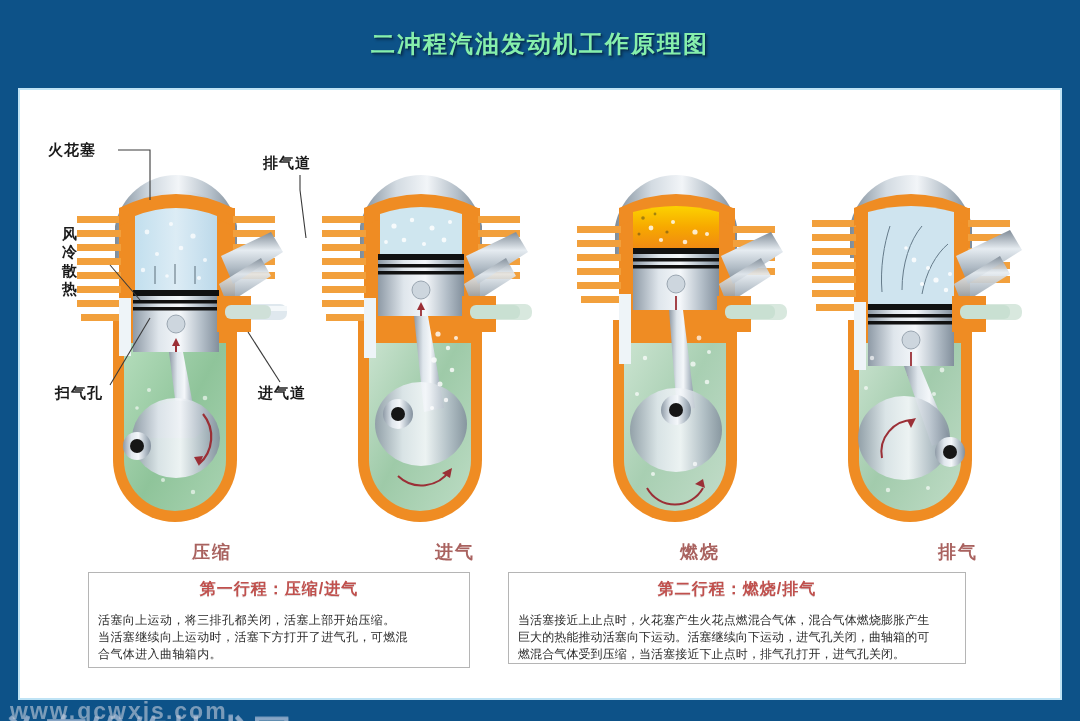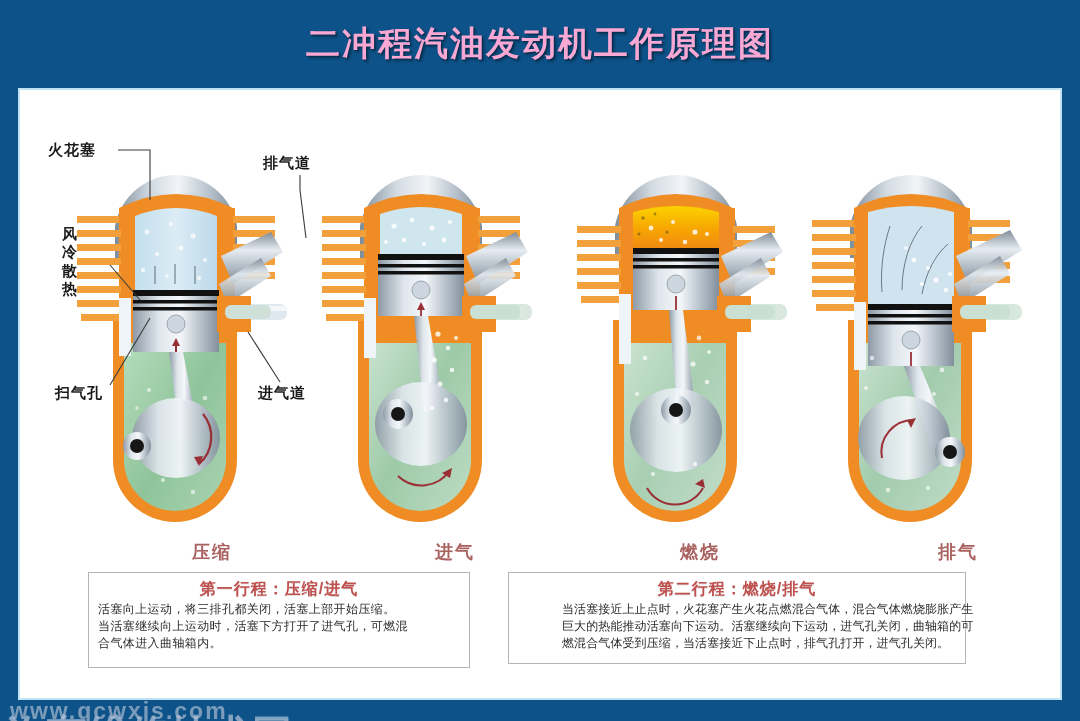--- a/index.html
+++ b/index.html
@@ -10,21 +10,21 @@
     position:relative;
   }
   #poster{position:absolute;inset:0;background:#0d5288;}
 
   
   .title-bar{
     position:absolute;left:0;top:0;width:1080px;height:88px;
     display:flex;align-items:center;justify-content:center;
   }
   .title-text{
-    color:#f9a8d4;font-size:34px;font-weight:bold;letter-spacing:2px;
+    color:#86efac;font-size:24px;font-weight:bold;letter-spacing:2px;
     text-shadow:1px 1px 0 #062f52, 2px 2px 3px rgba(0,0,0,.45);
     white-space:nowrap;
   }
 
   
   .panel{
     position:absolute;left:18px;top:88px;width:1044px;height:612px;
     background:#ffffff;
     border:2px solid #bfe3f5;
     box-sizing:border-box;
@@ -65,28 +65,28 @@
   
   .caption{
     position:absolute;top:572px;
     border:1px solid #b5b5b5;background:#ffffff;
     box-sizing:border-box;padding:6px 9px 7px 9px;
   }
   .cap1{left:88px;width:382px;height:96px;}
   .cap2{left:508px;width:458px;height:92px;}
   .cap-head{
     text-align:center;color:#c0504d;font-size:16px;font-weight:bold;
-    letter-spacing:1px;margin-bottom:1px;text-shadow:0 1px 0 rgba(0,0,0,.12);
+    letter-spacing:1px;margin-bottom:12px;text-shadow:0 1px 0 rgba(0,0,0,.12);
   }
   .cap-body{
     color:#2b2b2b;font-size:12px;line-height:1.42;text-align:justify;
     letter-spacing:.4px;
   }
   .cap-body div{white-space:nowrap;}
-  .cap2 .cap-body div{letter-spacing:.1px;margin-left:44px;}
+  .cap2 .cap-body div{letter-spacing:.1px;}
 
   
   .watermark{
     position:absolute;left:6px;top:668px;width:420px;height:52px;
     pointer-events:none;
   }
   .wm-cn{
     position:absolute;left:0;top:-2px;
     font-size:40px;font-weight:bold;letter-spacing:1px;
     color:rgba(150,175,205,.72);

